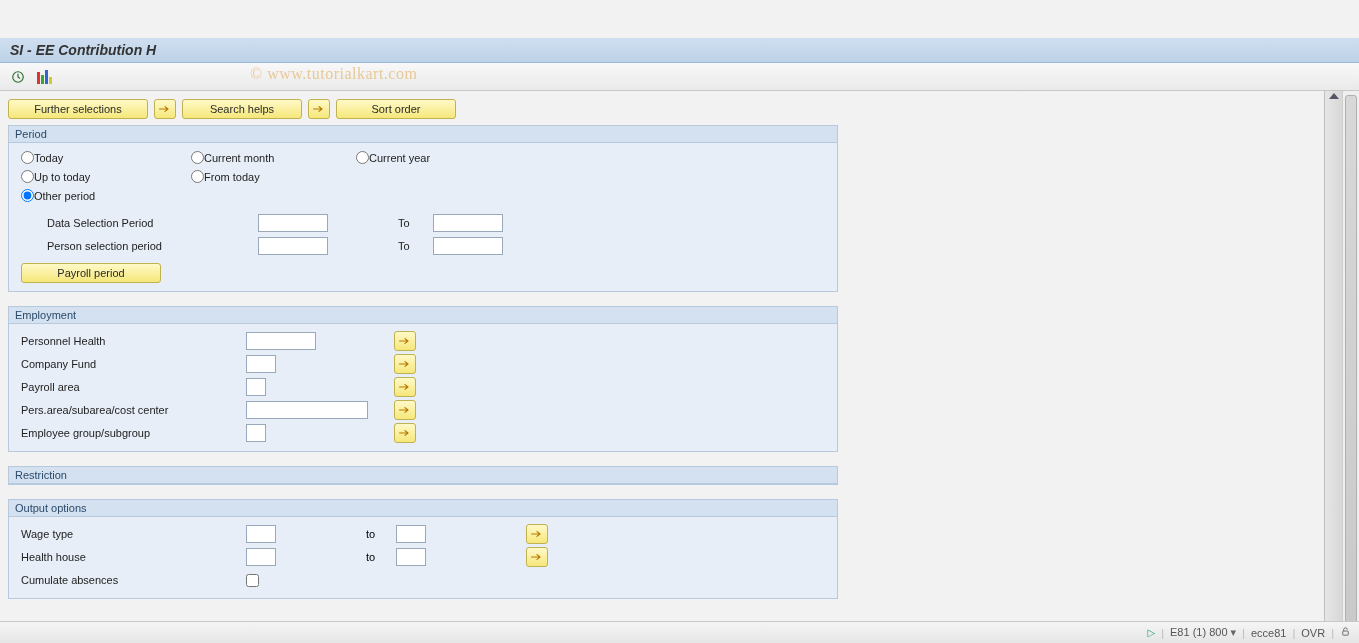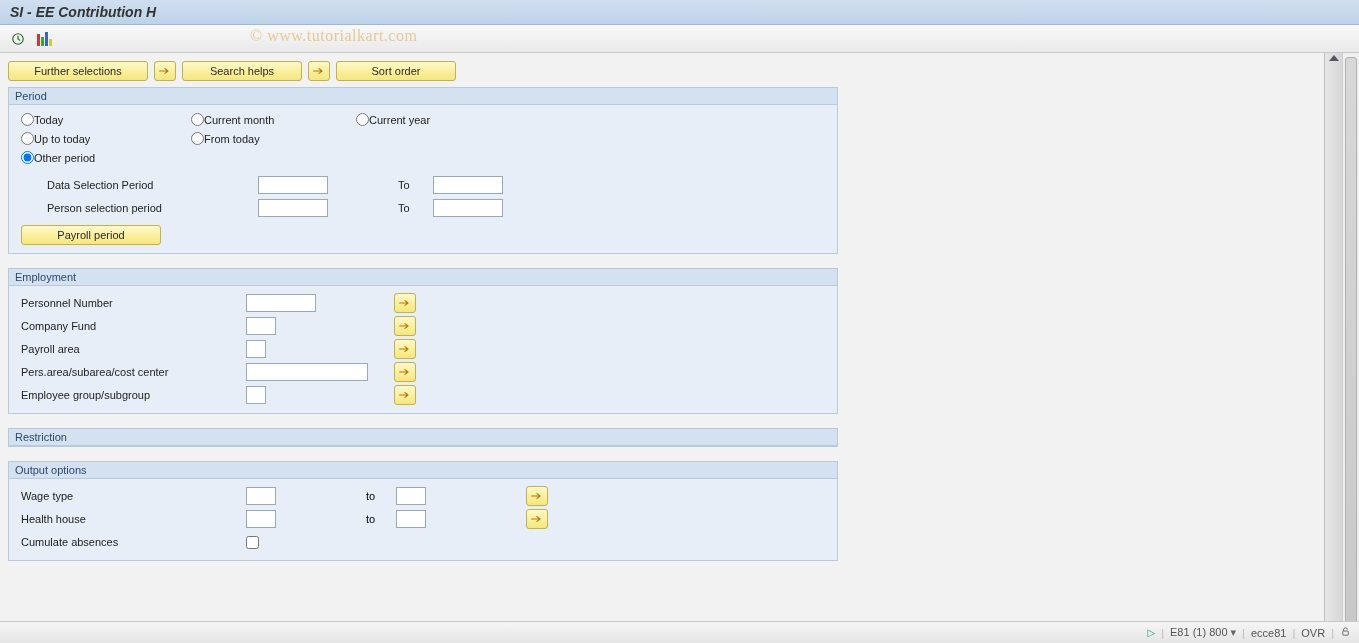--- a/index.html
+++ b/index.html
@@ -13,20 +13,21 @@
       position: relative;
     }
     .title-bar {
       background: linear-gradient(#d0dff0, #bdd2e8);
       border-bottom: 1px solid #9bb8d6;
       padding: 4px 10px;
       font-style: italic;
       font-weight: bold;
       font-size: 14px;
       color: #333;
+      margin-top: 38px;
     }
     .app-toolbar {
       background: linear-gradient(#f8f8f8, #eaeaea);
       border-bottom: 1px solid #c8c8c8;
       padding: 4px 8px;
       height: 28px;
       display: flex;
       align-items: center;
       gap: 6px;
       position: relative;
@@ -307,21 +308,21 @@
         <div style="margin-top:6px">
           <button class="sap-btn">Payroll period</button>
         </div>
       </div>
     </div>
 
     <div class="group">
       <div class="group-title">Employment</div>
       <div class="group-body" style="padding:6px 12px">
         <div class="form-row">
-          <span class="label-col short">Personnel Number</span>
+          <span class="label-col short">Personnel Health</span>
           <input class="text-input w70" style="">
           <span class="sel-arrow-pad"></span>
           <span class="arrow-btn">
               <svg viewBox="0 0 20 12">
                 <path d="M1 6h13M10 2l5 4-5 4" stroke="#b87a00" stroke-width="2" fill="none" stroke-linecap="round" stroke-linejoin="round"></path>
               </svg>
             </span>
         </div>
         <div class="form-row">
           <span class="label-col short">Company Fund</span>

